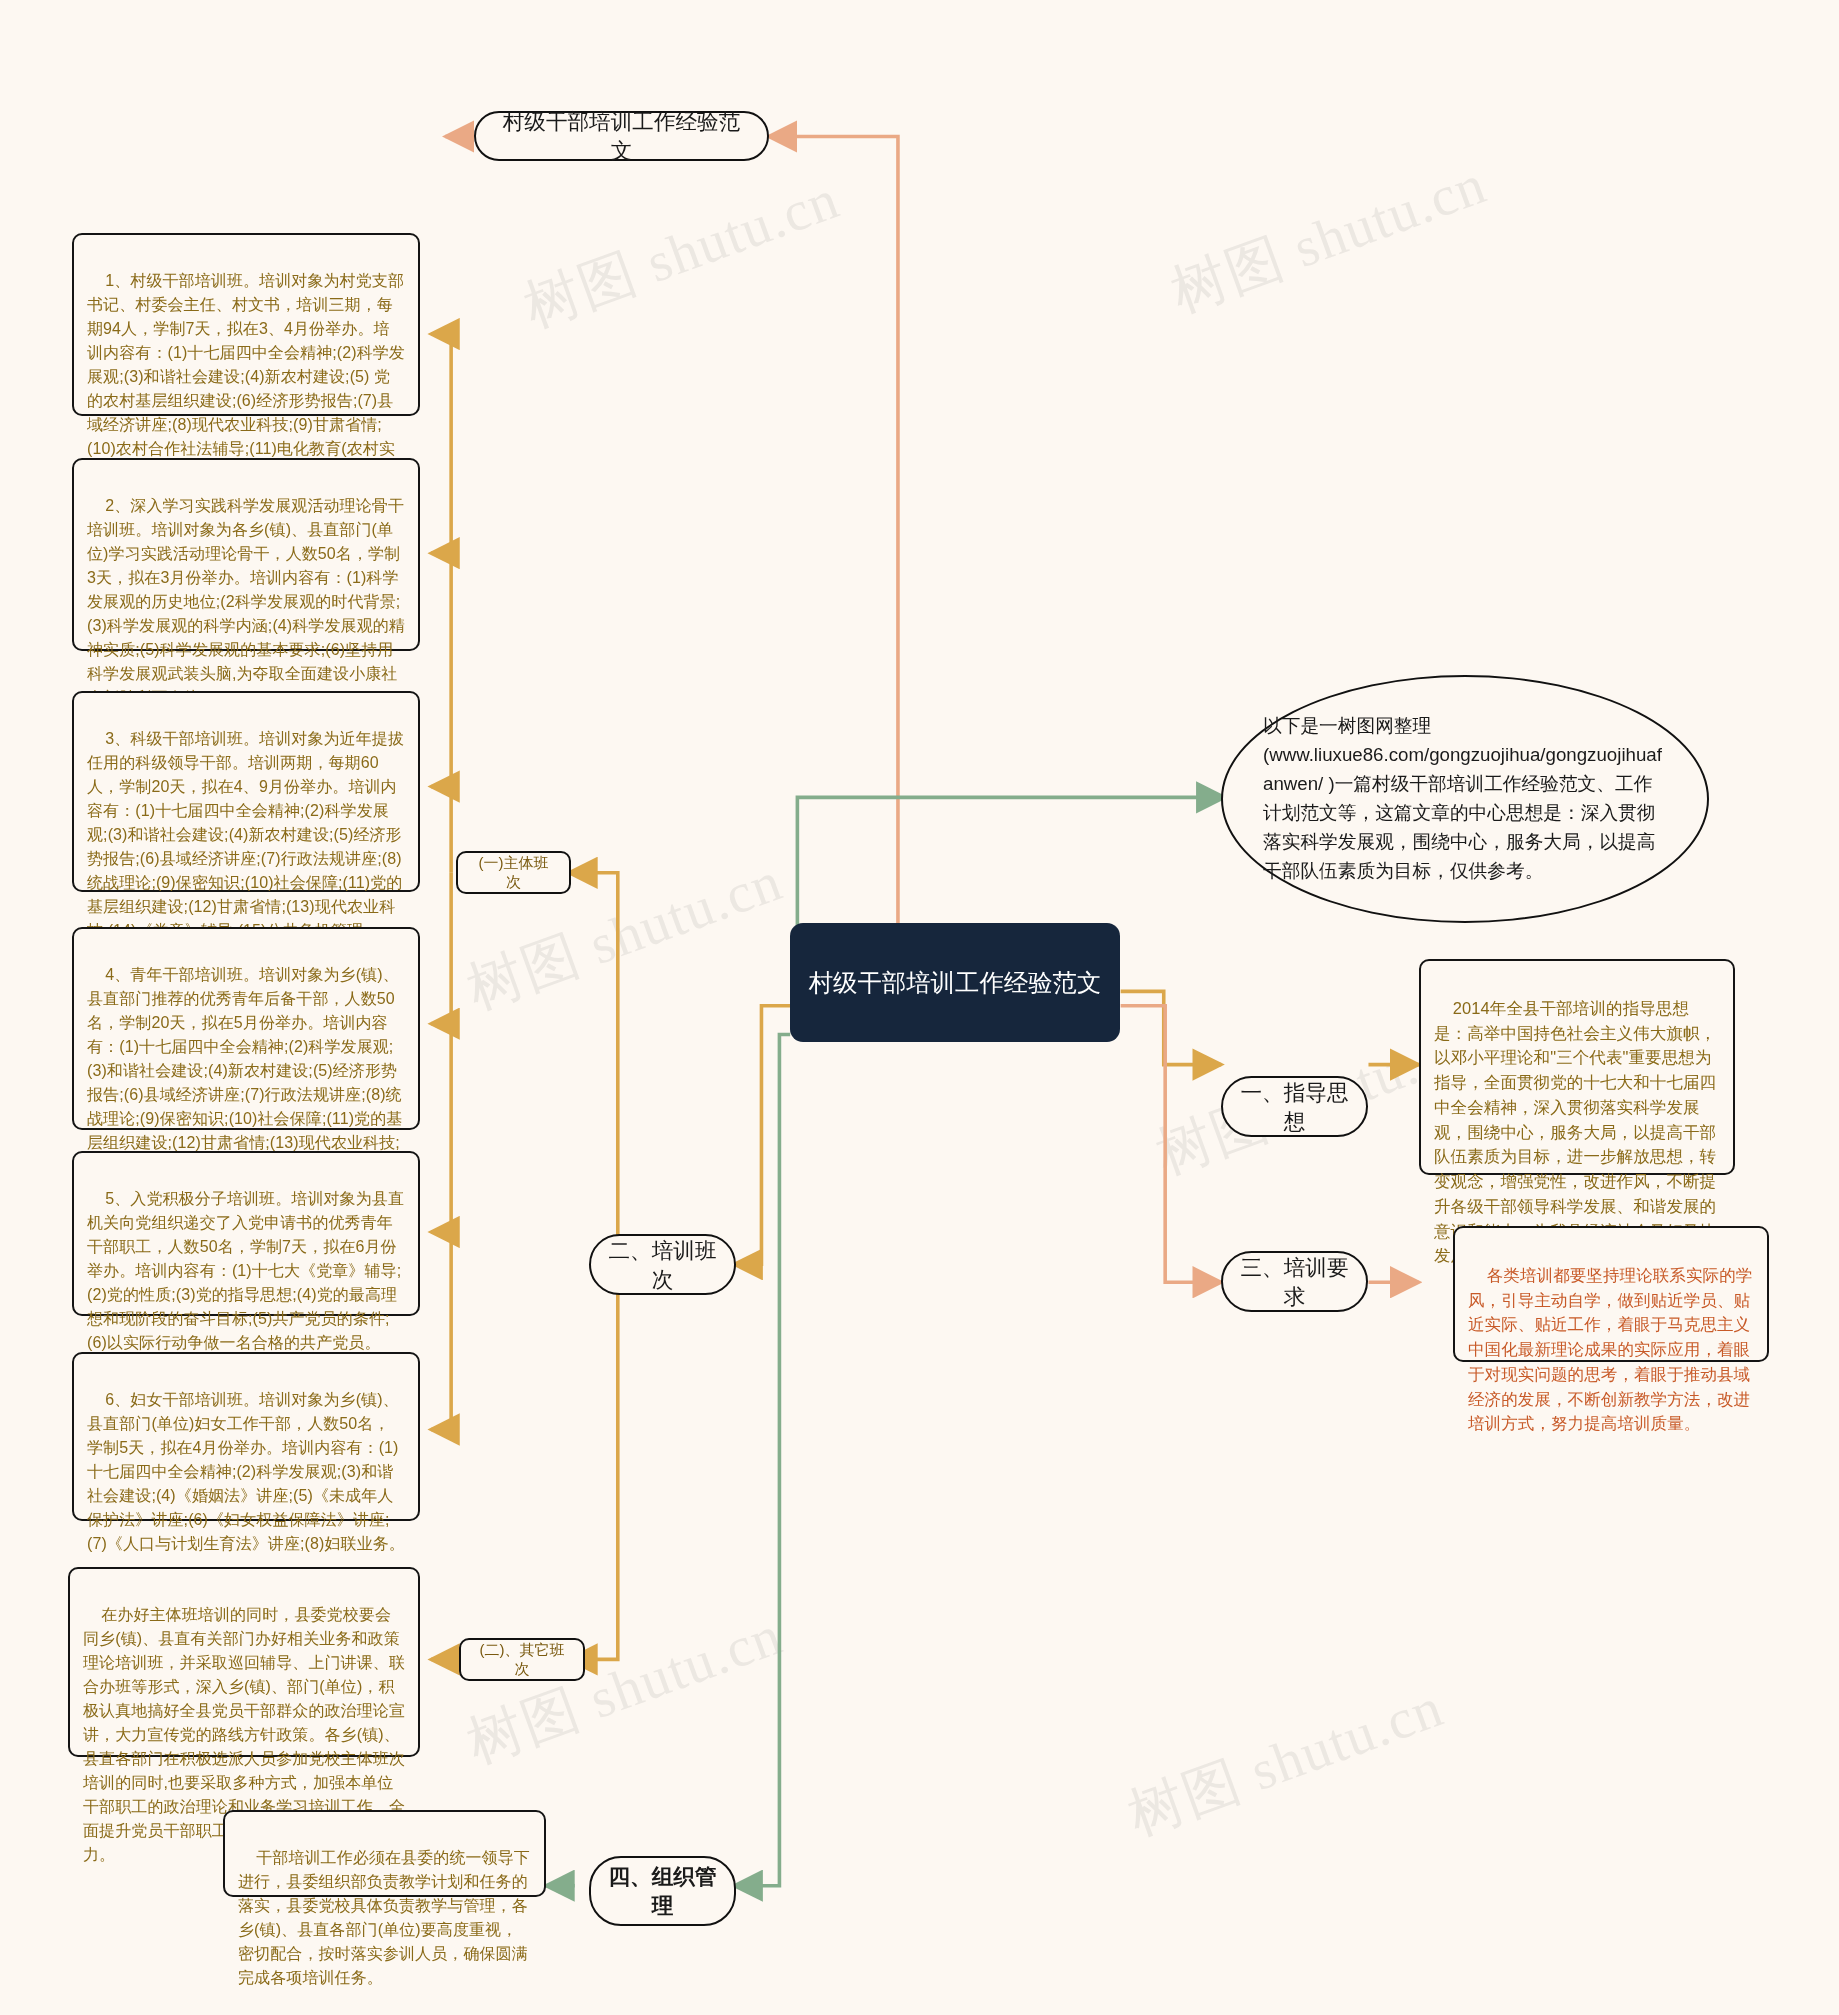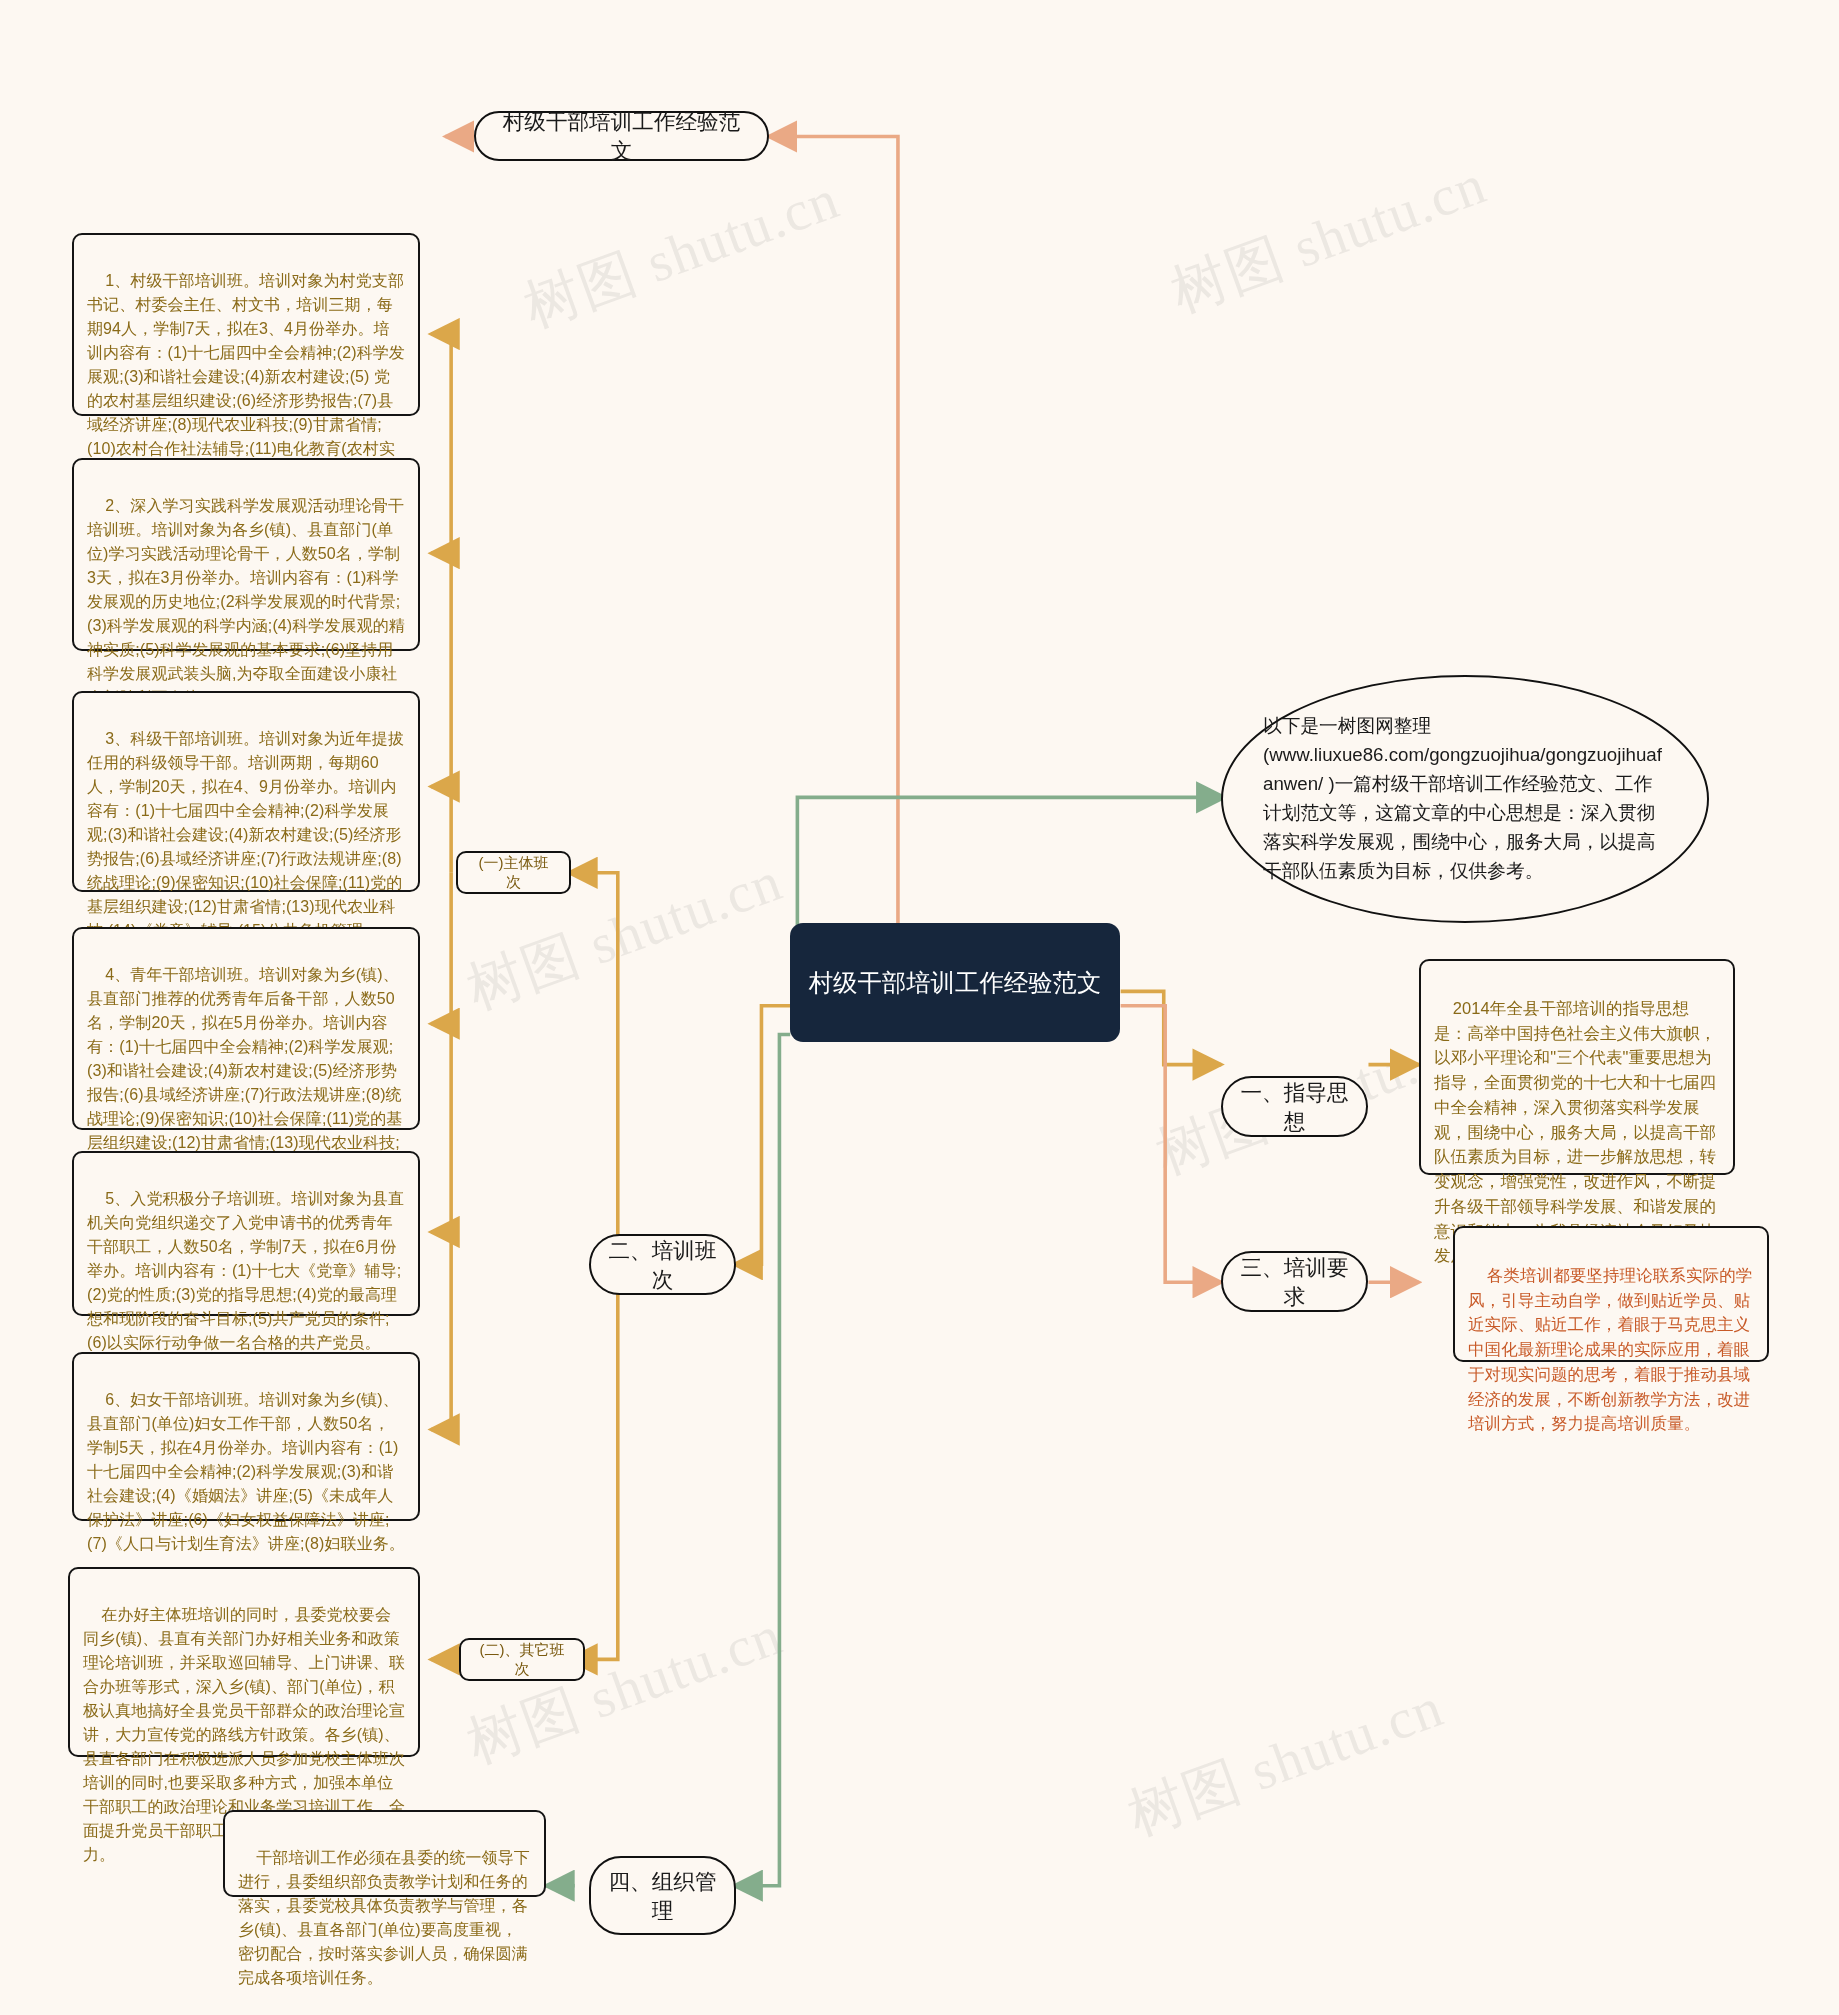--- a/index.html
+++ b/index.html
@@ -215,21 +215,21 @@
   </div>
 
   <div class="node leaf gold" style="left:72px;top:1352px;width:348px;height:169px;font-size:16px;">
     <span>6、妇女干部培训班。培训对象为乡(镇)、县直部门(单位)妇女工作干部，人数50名，学制5天，拟在4月份举办。培训内容有：(1)十七届四中全会精神;(2)科学发展观;(3)和谐社会建设;(4)《婚姻法》讲座;(5)《未成年人保护法》讲座;(6)《妇女权益保障法》讲座;(7)《人口与计划生育法》讲座;(8)妇联业务。</span>
   </div>
 
   <div class="node leaf gold" style="left:68px;top:1567px;width:352px;height:190px;font-size:16px;">
     <span>在办好主体班培训的同时，县委党校要会同乡(镇)、县直有关部门办好相关业务和政策理论培训班，并采取巡回辅导、上门讲课、联合办班等形式，深入乡(镇)、部门(单位)，积极认真地搞好全县党员干部群众的政治理论宣讲，大力宣传党的路线方针政策。各乡(镇)、县直各部门在积极选派人员参加党校主体班次培训的同时,也要采取多种方式，加强本单位干部职工的政治理论和业务学习培训工作，全面提升党员干部职工的思想理论水平和工作能力。</span>
   </div>
 
-  <div class="pill round" style="left:589px;top:1856px;width:147px;height:79px;">
+  <div class="pill round" style="left:589px;top:1856px;width:147px;height:70px;font-weight:bold;">
     <span>四、组织管理</span>
   </div>
 
   <div class="node leaf gold" style="left:223px;top:1810px;width:323px;height:87px;font-size:16px;">
     <span>干部培训工作必须在县委的统一领导下进行，县委组织部负责教学计划和任务的落实，县委党校具体负责教学与管理，各乡(镇)、县直各部门(单位)要高度重视，密切配合，按时落实参训人员，确保圆满完成各项培训任务。</span>
   </div>
 
 </div>
 
 

